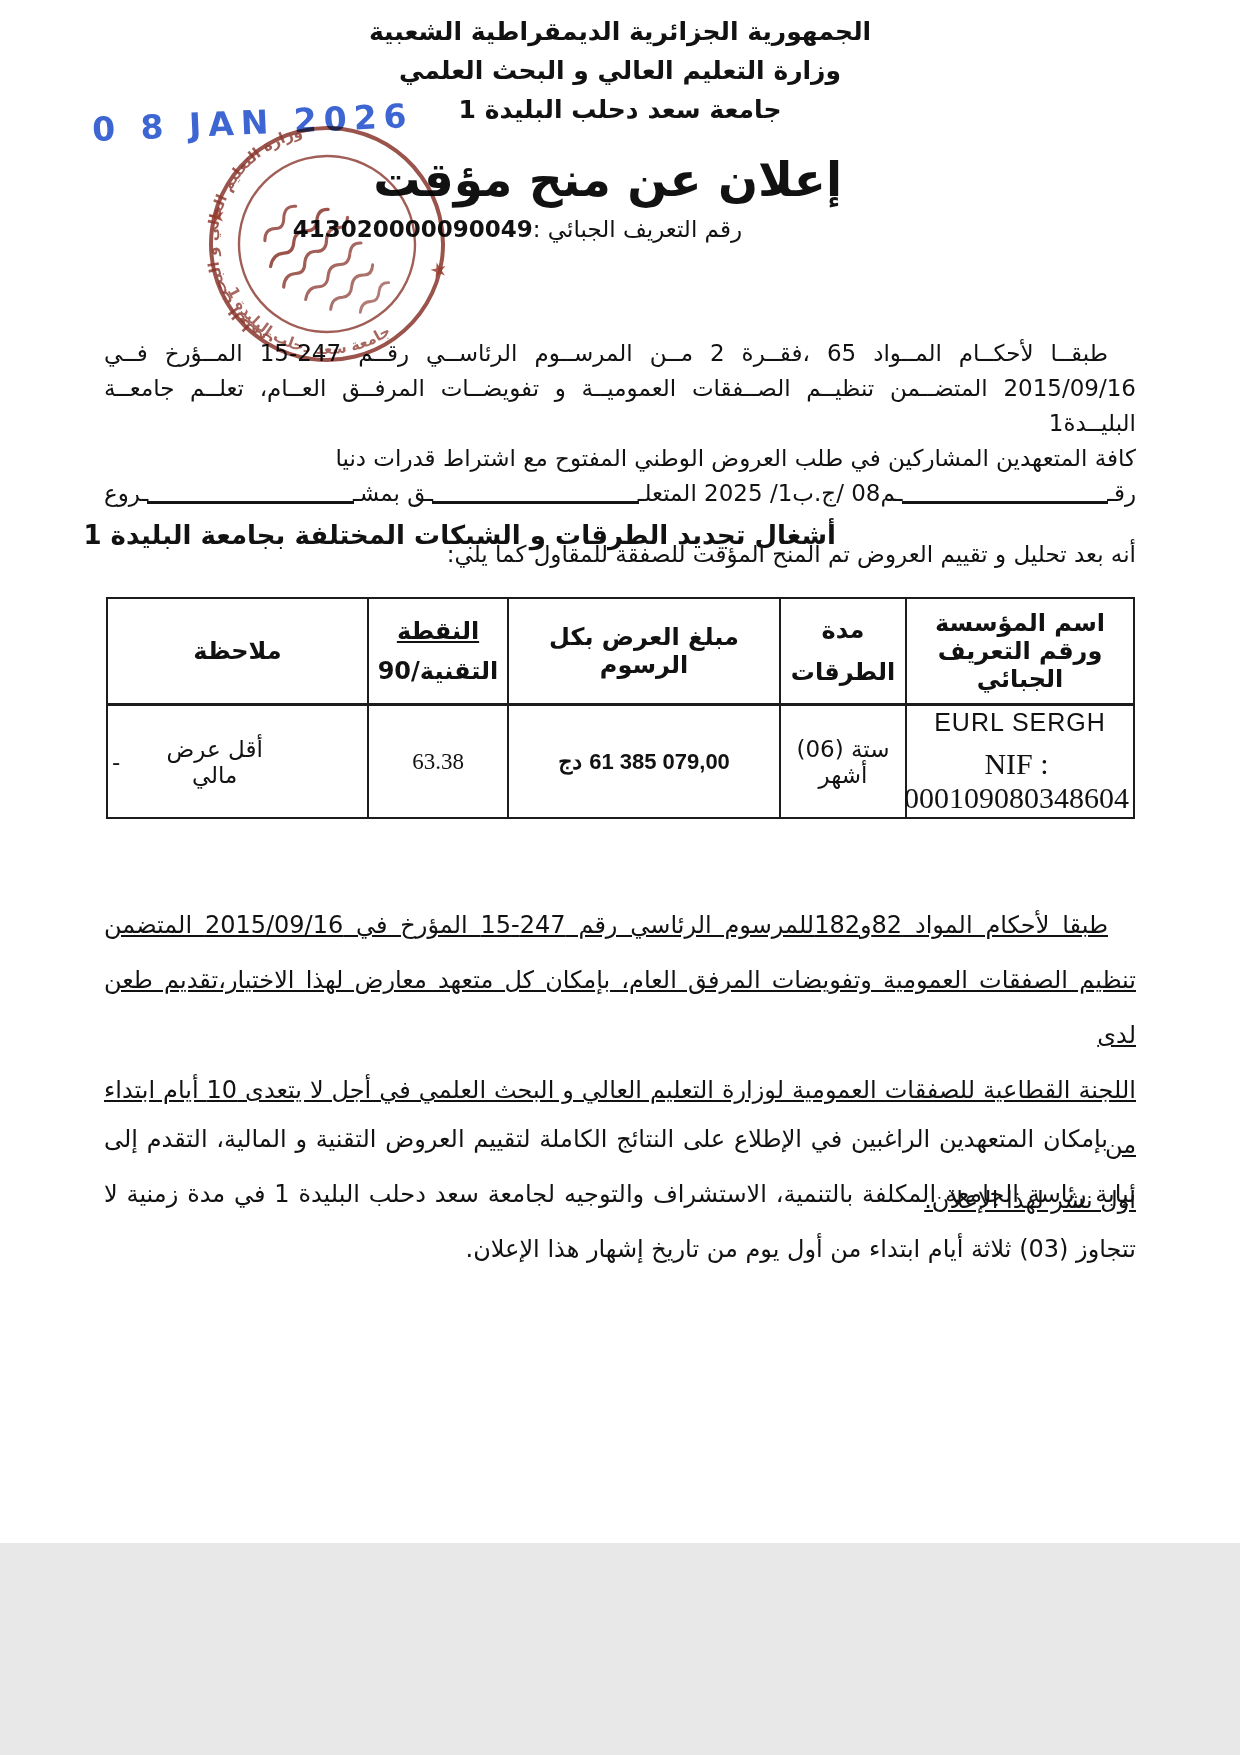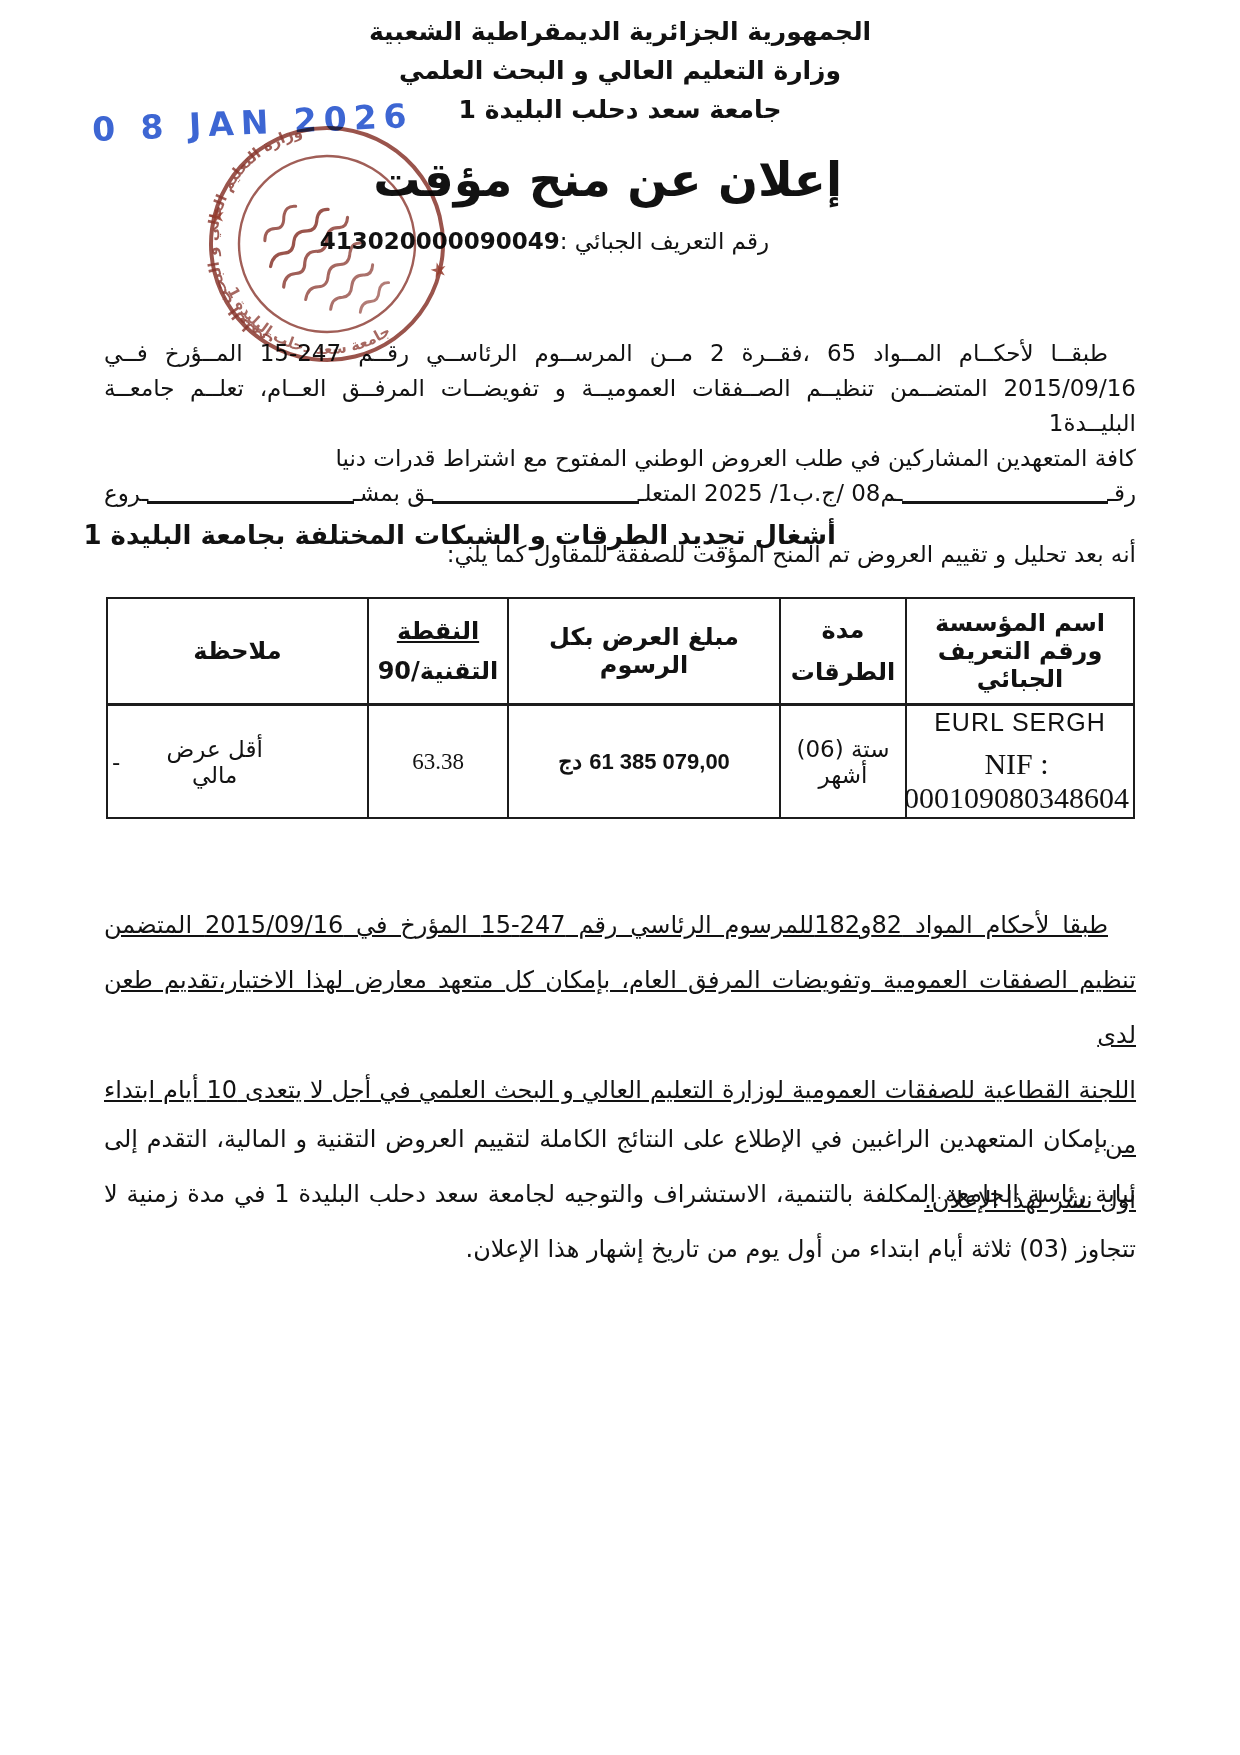--- a/index.html
+++ b/index.html
@@ -1,17 +1,17 @@
 <!DOCTYPE html>
 <html lang="ar"><head>
 <meta charset="utf-8">
 <style>
   html,body{margin:0;padding:0;background:#e8e8e8;}
   .page{
-    position:relative;width:1240px;height:1755px;margin:0 auto;
+    position:relative;width:1240px;height:1543px;margin:0 auto;
     background:#ffffff;overflow:hidden;
     font-family:"DejaVu Sans",sans-serif;color:#121212;
   }
   .rtl{direction:rtl;unicode-bidi:isolate;}
   .ltr{direction:ltr;unicode-bidi:isolate;display:inline-block;text-align:center;}
   
   .doc-header{
     position:absolute;top:12px;left:0;width:100%;
     text-align:center;font-weight:bold;font-size:25px;line-height:39px;
     letter-spacing:.5px;
@@ -30,22 +30,22 @@
     z-index:3;mix-blend-mode:multiply;opacity:.92;
     transform:rotate(-14deg);
   }
   
   .main-title{
     position:absolute;top:152px;left:362px;width:480px;
     font-size:47px;font-weight:bold;
     letter-spacing:1px;z-index:1;
   }
   .nif-line{
-    position:absolute;top:228px;left:352px;width:390px;
-    font-size:23px;text-align:center;white-space:nowrap;z-index:1;margin-left:27px;
+    position:absolute;top:216px;left:352px;width:390px;
+    font-size:23px;text-align:center;white-space:nowrap;z-index:1;
   }
   .nif-line b{letter-spacing:.5px;}
   
   .para1{
     position:absolute;top:336px;right:104px;width:1032px;
     font-size:23px;line-height:35px;text-align:right;
   }
   .para1 .full{text-align:justify;text-align-last:justify;}
   .para1 .indent{padding-right:28px;}
   .kashline{display:flex;direction:rtl;align-items:flex-end;height:35px;}

